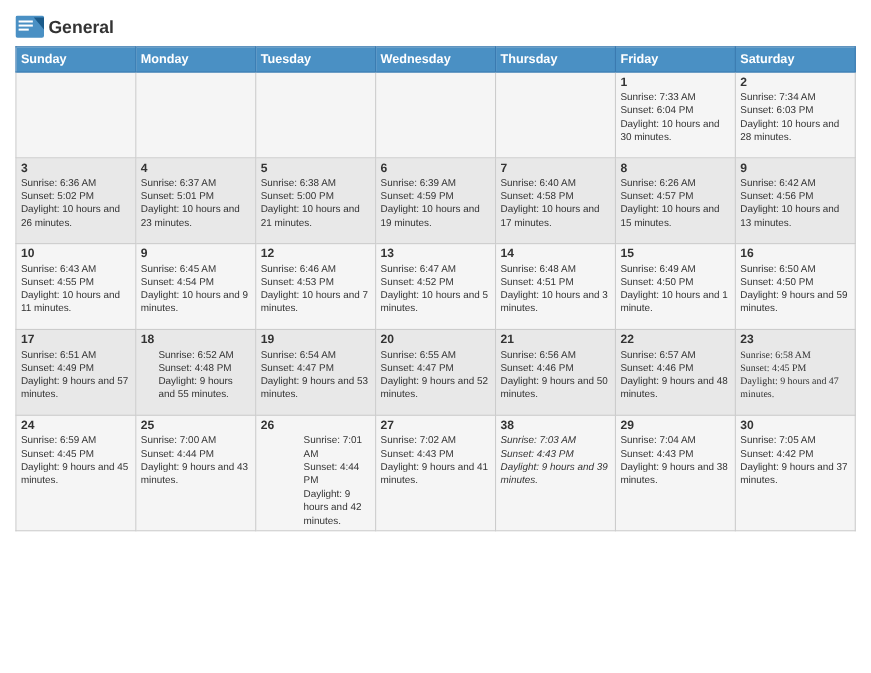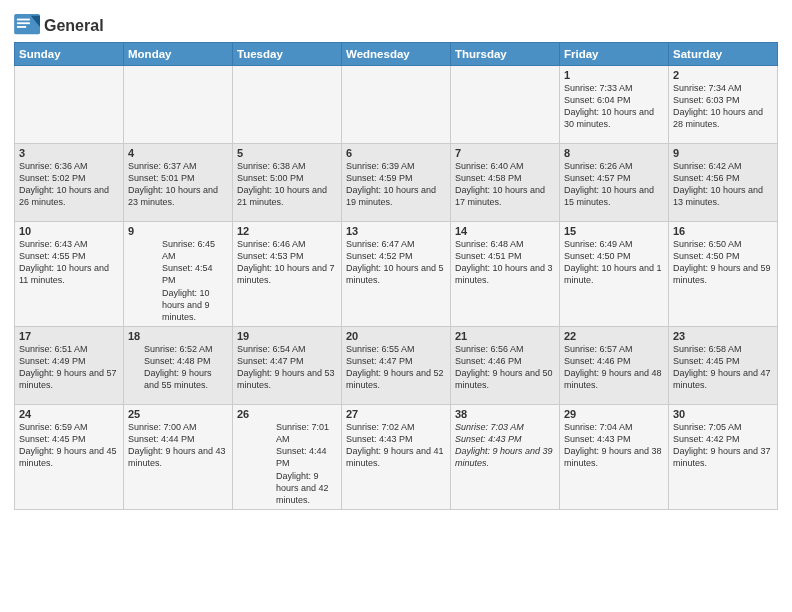--- a/index.html
+++ b/index.html
@@ -186,21 +186,21 @@
         </tr>
         <tr>
           <td>
             <span class="day-num">10</span>
             <div class="day-info" style="white-space: pre-line;">Sunrise: 6:43 AM
 Sunset: 4:55 PM
 Daylight: 10 hours and 11 minutes.</div>
           </td>
           <td>
             <span class="day-num">9</span>
-            <div class="day-info" style="white-space: pre-line; margin-left: 34px;">Sunrise: 6:45 AM
+            <div class="day-info" style="white-space: pre-line;">Sunrise: 6:45 AM
 Sunset: 4:54 PM
 Daylight: 10 hours and 9 minutes.</div>
           </td>
           <td>
             <span class="day-num">12</span>
             <div class="day-info" style="white-space: pre-line;">Sunrise: 6:46 AM
 Sunset: 4:53 PM
 Daylight: 10 hours and 7 minutes.</div>
           </td>
           <td>
@@ -260,21 +260,21 @@
 Daylight: 9 hours and 50 minutes.</div>
           </td>
           <td>
             <span class="day-num">22</span>
             <div class="day-info" style="white-space: pre-line;">Sunrise: 6:57 AM
 Sunset: 4:46 PM
 Daylight: 9 hours and 48 minutes.</div>
           </td>
           <td>
             <span class="day-num">23</span>
-            <div class="day-info" style="white-space: pre-line;">Sunrise: 6:58 AM
+            <div class="day-info" style="white-space: pre-line; font-family: Liberation Serif, serif;">Sunrise: 6:58 AM
 Sunset: 4:45 PM
 Daylight: 9 hours and 47 minutes.</div>
           </td>
         </tr>
         <tr>
           <td>
             <span class="day-num">24</span>
             <div class="day-info" style="white-space: pre-line;">Sunrise: 6:59 AM
 Sunset: 4:45 PM
 Daylight: 9 hours and 45 minutes.</div>

